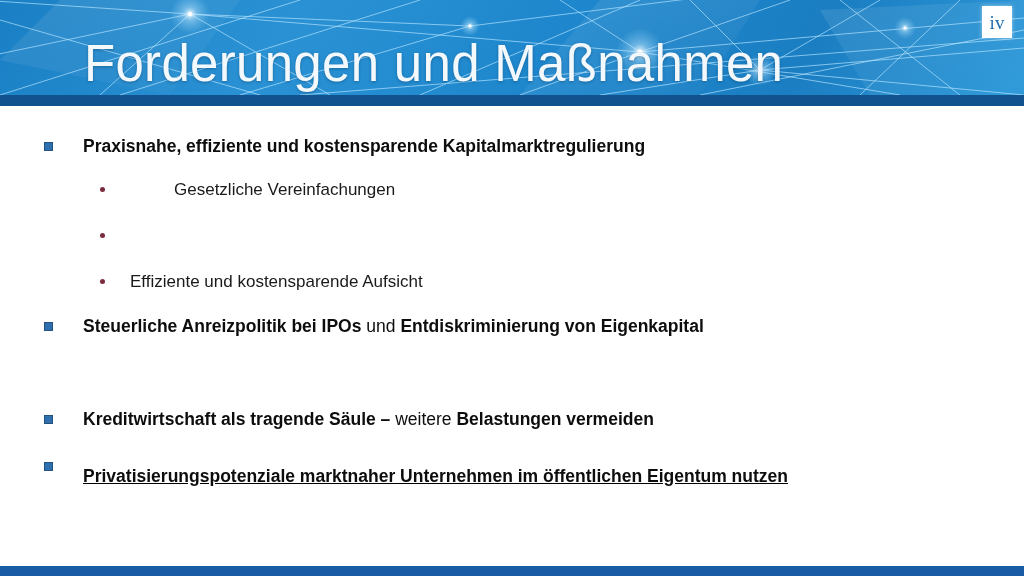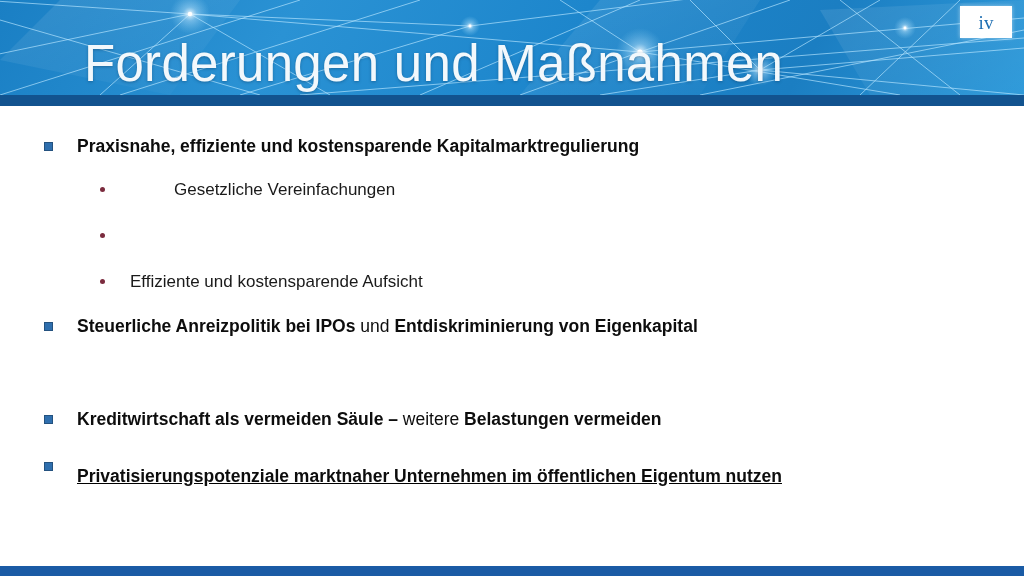--- a/index.html
+++ b/index.html
@@ -48,21 +48,21 @@
     font-weight: 400;
     letter-spacing: 0.3px;
     white-space: nowrap;
     text-shadow: 0 1px 3px rgba(10,60,100,0.45);
   }
 
   .logo {
     position: absolute;
     right: 12px;
     top: 6px;
-    width: 52px;
+    width: 30px;
     height: 32px;
     background: #ffffff;
     display: flex;
     align-items: center;
     justify-content: center;
     box-shadow: 0 0 4px rgba(255,255,255,0.5);
   }
   .logo-text {
     font-size: 19px;
     font-weight: 400;
@@ -120,21 +120,21 @@
     background: #7b2b3e;
     margin-top: 9px;
     flex: 0 0 auto;
   }
 
   .lvl1-text {
     font-size: 17.5px;
     line-height: 24px;
     color: #0d0d0d;
     font-weight: 700;
-    margin-left: 24px;
+    margin-left: 30px;
     max-width: 790px;
   }
   .lvl1-text .reg { font-weight: 400; }
 
   .lvl2-text {
     font-size: 17px;
     line-height: 23px;
     color: #1a1a1a;
     font-weight: 400;
     margin-left: 25px;
@@ -247,21 +247,21 @@
     </div>
 
     <div class="bullet-row r2">
       <span class="bullet-sq"></span>
       <span class="lvl1-text"><span>Steuerliche Anreizpolitik bei IPOs</span><span class="reg"> und </span><span>Entdiskriminierung von Eigenkapital</span></span>
     </div>
 
 
     <div class="bullet-row r4">
       <span class="bullet-sq"></span>
-      <span class="lvl1-text"><span>Kreditwirtschaft als vermeiden Säule –</span><span class="reg"> weitere </span><span>Belastungen vermeiden</span></span>
+      <span class="lvl1-text"><span>Kreditwirtschaft als tragende Säule –</span><span class="reg"> weitere </span><span>Belastungen vermeiden</span></span>
     </div>
 
     <div class="bullet-row r5">
       <span class="bullet-sq"></span>
       <span class="lvl1-text">Privatisierungspotenziale marktnaher Unternehmen im öffentlichen Eigentum nutzen</span>
     </div>
 
   </div>
 
   <div class="band-footer"></div>

